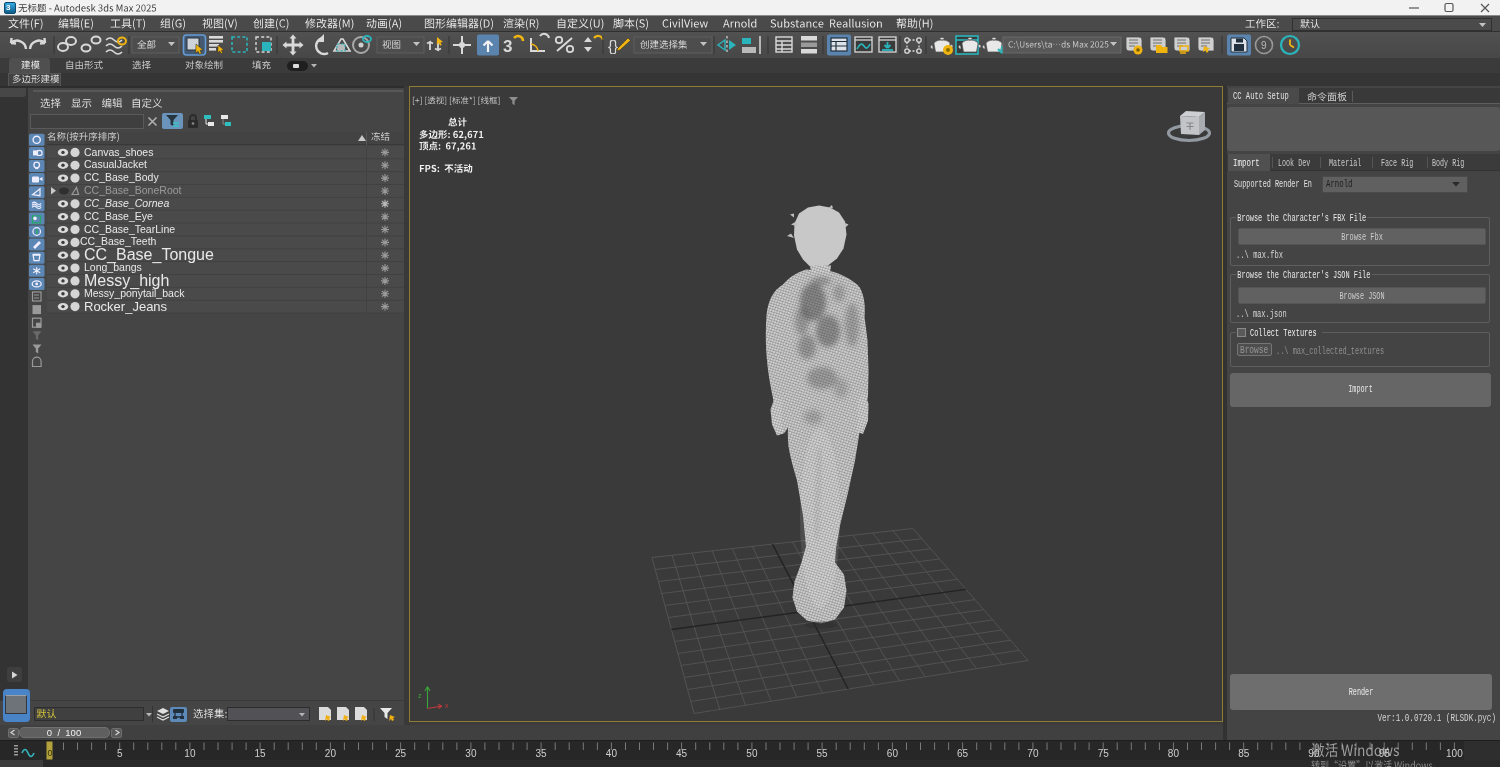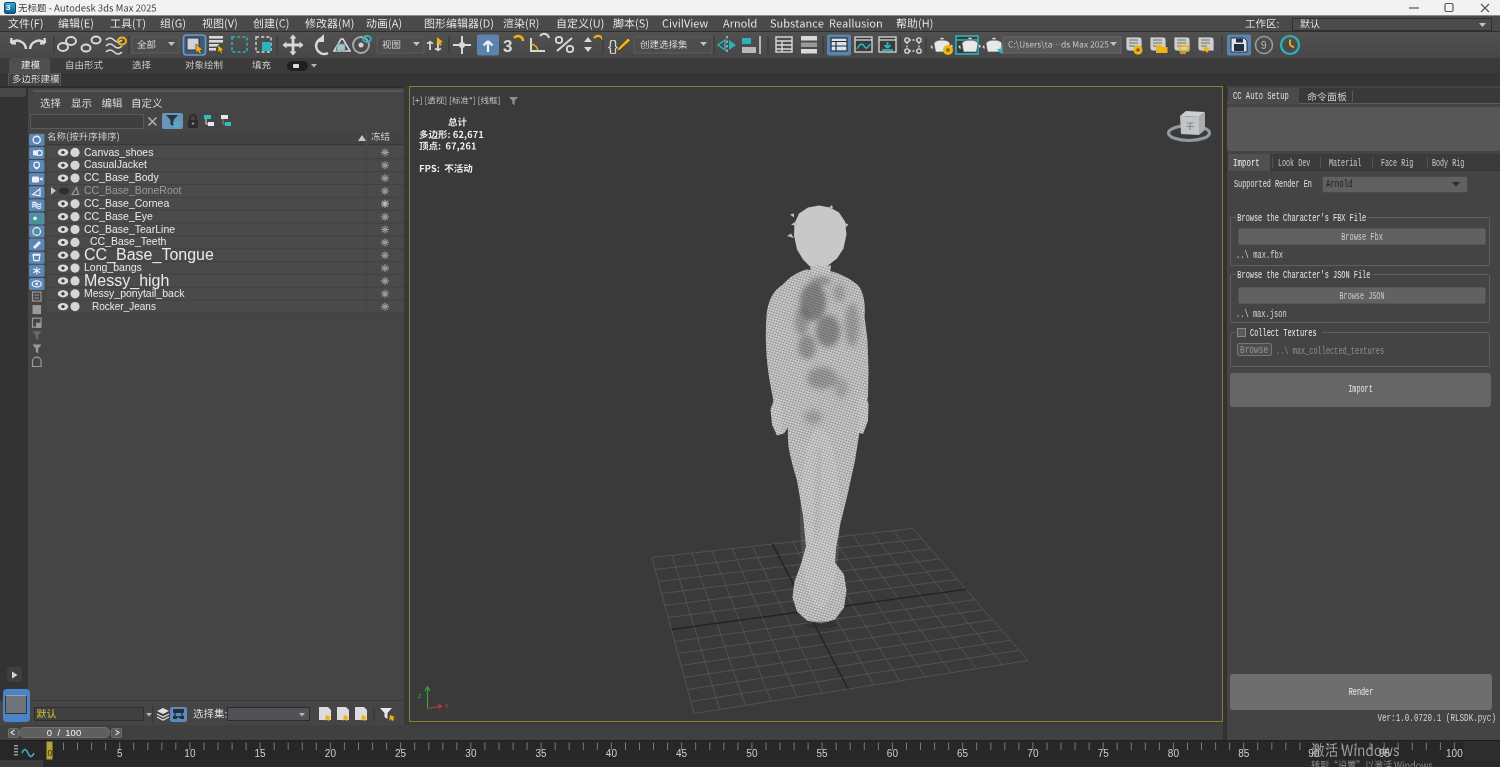--- a/index.html
+++ b/index.html
@@ -322,29 +322,29 @@
       <circle cx="28" cy="160.6" r="4.6" fill="#d5d5d5"></circle>
       <g stroke="#9a9a9a" stroke-width="1.1">
         <path d="M338 156.6v8M334 160.6h8M335 157.8l6 5.6M341 157.8l-6 5.6"></path>
       </g>
       <path d="M319.5 0V167.0" stroke="#424242"></path>
     </svg>
     <div class="a" style="left:84px;top:146.5px;font-size:10.5px;line-height:11px;color:#e8e8e8;white-space:nowrap">Canvas_shoes</div>
     <div class="a" style="left:84px;top:159.3px;font-size:10.5px;line-height:11px;color:#e8e8e8;white-space:nowrap">CasualJacket</div>
     <div class="a" style="left:84px;top:172.2px;font-size:10.5px;line-height:11px;color:#e8e8e8;white-space:nowrap">CC_Base_Body</div>
     <div class="a" style="left:84px;top:185.1px;font-size:10.5px;line-height:11px;color:#9a9a9a;white-space:nowrap">CC_Base_BoneRoot</div>
-    <div class="a" style="left:84px;top:197.9px;font-size:10.5px;line-height:11px;color:#e8e8e8;white-space:nowrap">CC_Base_Cornea</div>
+    <div class="a" style="left:84px;top:197.9px;font-size:10.5px;line-height:11px;color:#e8e8e8;font-style:italic;white-space:nowrap">CC_Base_Cornea</div>
     <div class="a" style="left:84px;top:210.8px;font-size:10.5px;line-height:11px;color:#e8e8e8;white-space:nowrap">CC_Base_Eye</div>
     <div class="a" style="left:84px;top:223.6px;font-size:10.5px;line-height:11px;color:#e8e8e8;white-space:nowrap">CC_Base_TearLine</div>
-    <div class="a" style="left:90px;top:236.4px;font-size:10.5px;line-height:11px;color:#e8e8e8;white-space:nowrap">CC_Base_Teeth</div>
+    <div class="a" style="left:80px;top:236.4px;font-size:10.5px;line-height:11px;color:#e8e8e8;white-space:nowrap">CC_Base_Teeth</div>
     <div class="a" style="left:84px;top:249.3px;font-size:16px;line-height:11px;color:#e8e8e8;white-space:nowrap">CC_Base_Tongue</div>
     <div class="a" style="left:84px;top:262.1px;font-size:10.5px;line-height:11px;color:#e8e8e8;white-space:nowrap">Long_bangs</div>
     <div class="a" style="left:84px;top:275.0px;font-size:16px;line-height:11px;color:#e8e8e8;white-space:nowrap">Messy_high</div>
     <div class="a" style="left:84px;top:287.9px;font-size:10.5px;line-height:11px;color:#e8e8e8;white-space:nowrap">Messy_ponytail_back</div>
-    <div class="a" style="left:92px;top:300.7px;font-size:10px;line-height:11px;color:#e8e8e8;white-space:nowrap">Rocker_Jeans</div>
+    <div class="a" style="left:84px;top:300.7px;font-size:13px;line-height:11px;color:#e8e8e8;white-space:nowrap">Rocker_Jeans</div>
 <svg class="a" style="left:28px;top:131px" width="19" height="260" viewBox="0 0 19 260">
       <rect x="0" y="0" width="19" height="260" fill="#454545"></rect>
       <rect x="1" y="2.8" width="15.5" height="12" rx="1.5" fill="#5c87b5"></rect>
       <rect x="1" y="15.9" width="15.5" height="12" rx="1.5" fill="#5c87b5"></rect>
       <rect x="1" y="29.0" width="15.5" height="12" rx="1.5" fill="#5c87b5"></rect>
       <rect x="1" y="42.1" width="15.5" height="12" rx="1.5" fill="#5c87b5"></rect>
       <rect x="1" y="55.2" width="15.5" height="12" rx="1.5" fill="#5c87b5"></rect>
       <rect x="1" y="68.3" width="15.5" height="12" rx="1.5" fill="#5c87b5"></rect>
       <rect x="1" y="81.4" width="15.5" height="12" rx="1.5" fill="#5c87b5"></rect>
       <rect x="1" y="94.5" width="15.5" height="12" rx="1.5" fill="#5c87b5"></rect>

